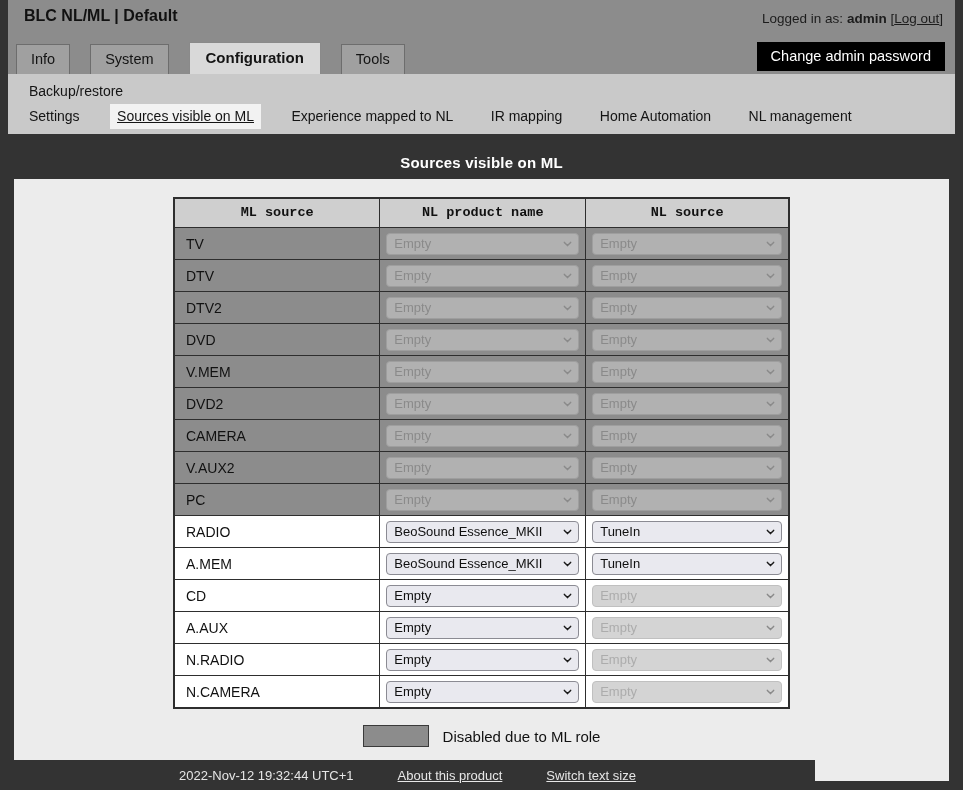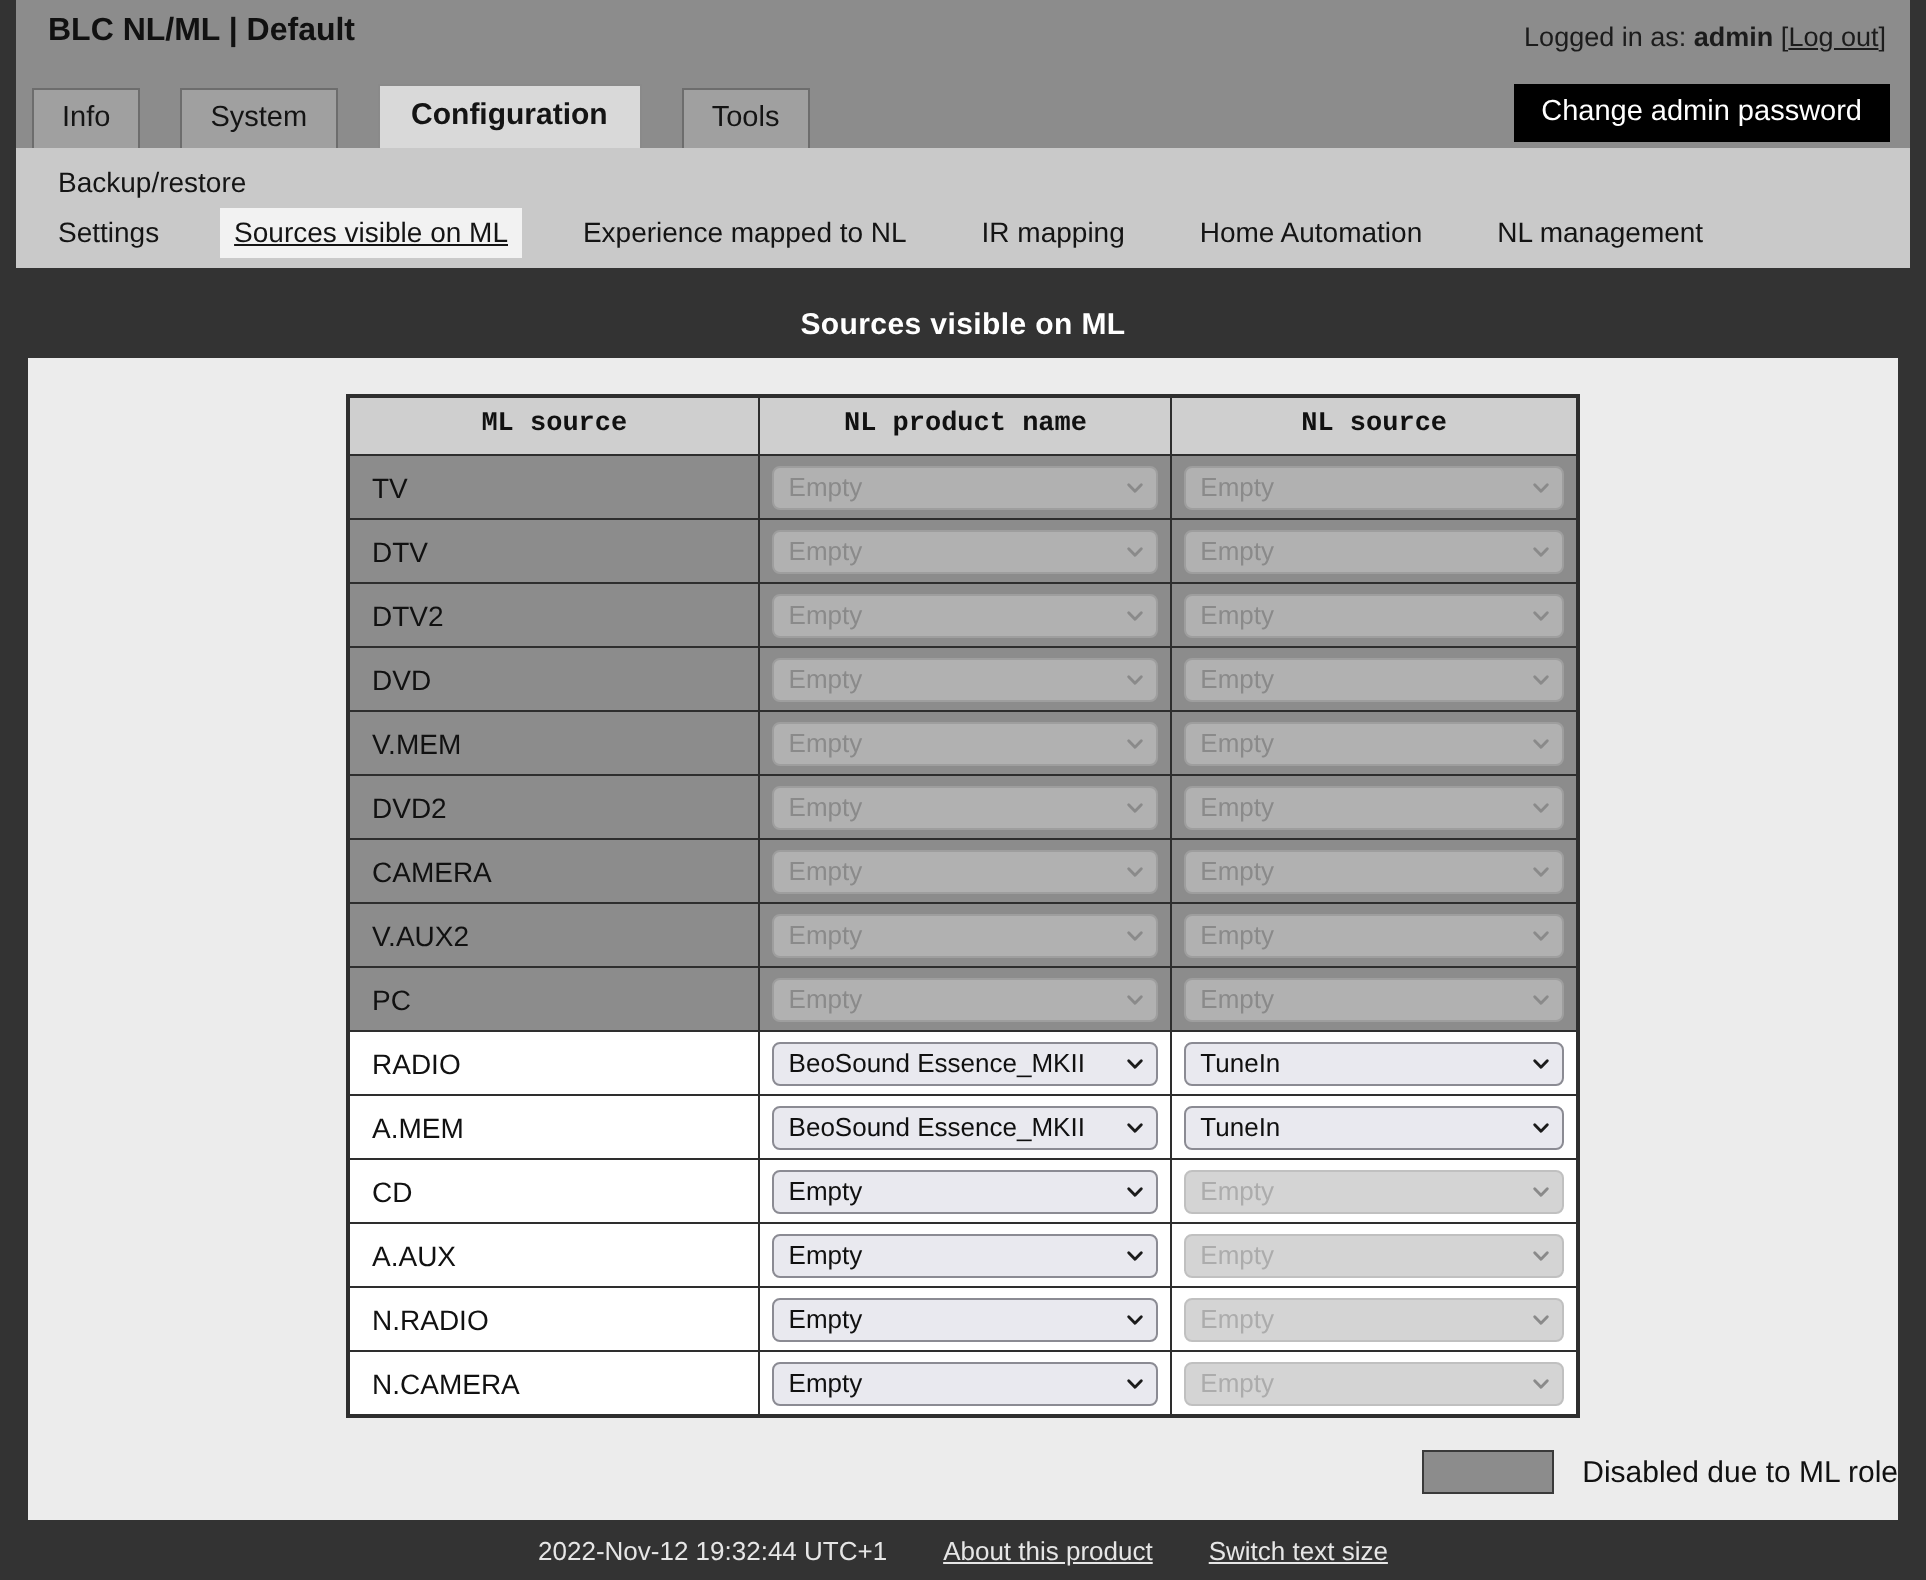--- a/index.html
+++ b/index.html
@@ -238,21 +238,21 @@
     color: #8a8a8a;
     border-color: #a6a6a6;
     cursor: default;
   }
   .selwrap.is-disabled .chev path { stroke: #8a8a8a; }
 
   
   .legend {
     display: flex;
     align-items: center;
-    justify-content: flex-end;
+    justify-content: center;
     margin-top: 16px;
   }
   .legend-swatch {
     width: 64px;
     height: 20px;
     background: #8c8c8c;
     border: 1px solid #3a3a3a;
     margin-right: 14px;
   }
   .legend-text {
@@ -264,29 +264,29 @@
     font-size: 15px;
     color: #111;
     margin-top: 34px;
   }
 
   
   .statusbar {
     position: absolute;
     left: 0;
     bottom: 0;
-    width: 963px;
+    width: 815px;
     height: 30px;
     background: #333333;
     color: #e6e6e6;
     font-size: 13px;
     display: flex;
     align-items: center;
     justify-content: center;
-    gap: 28px;
+    gap: 44px;
   }
   .statusbar .ts { color: #e6e6e6; }
   .statusbar .slink {
     color: #e6e6e6;
     text-decoration: underline;
     cursor: pointer;
   }
 </style>
 </head>
 <body>

